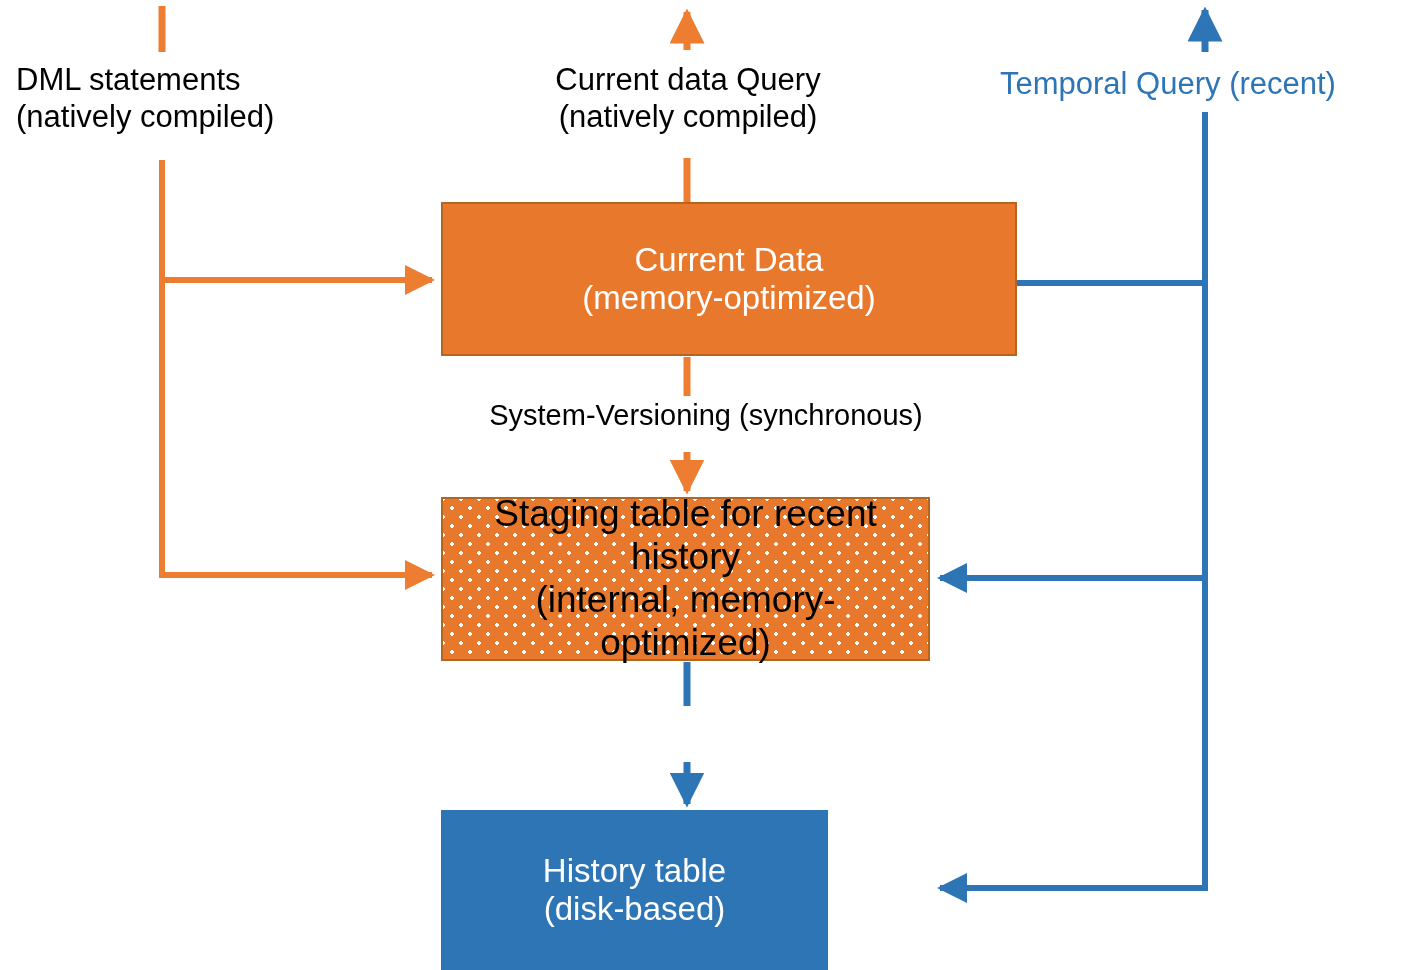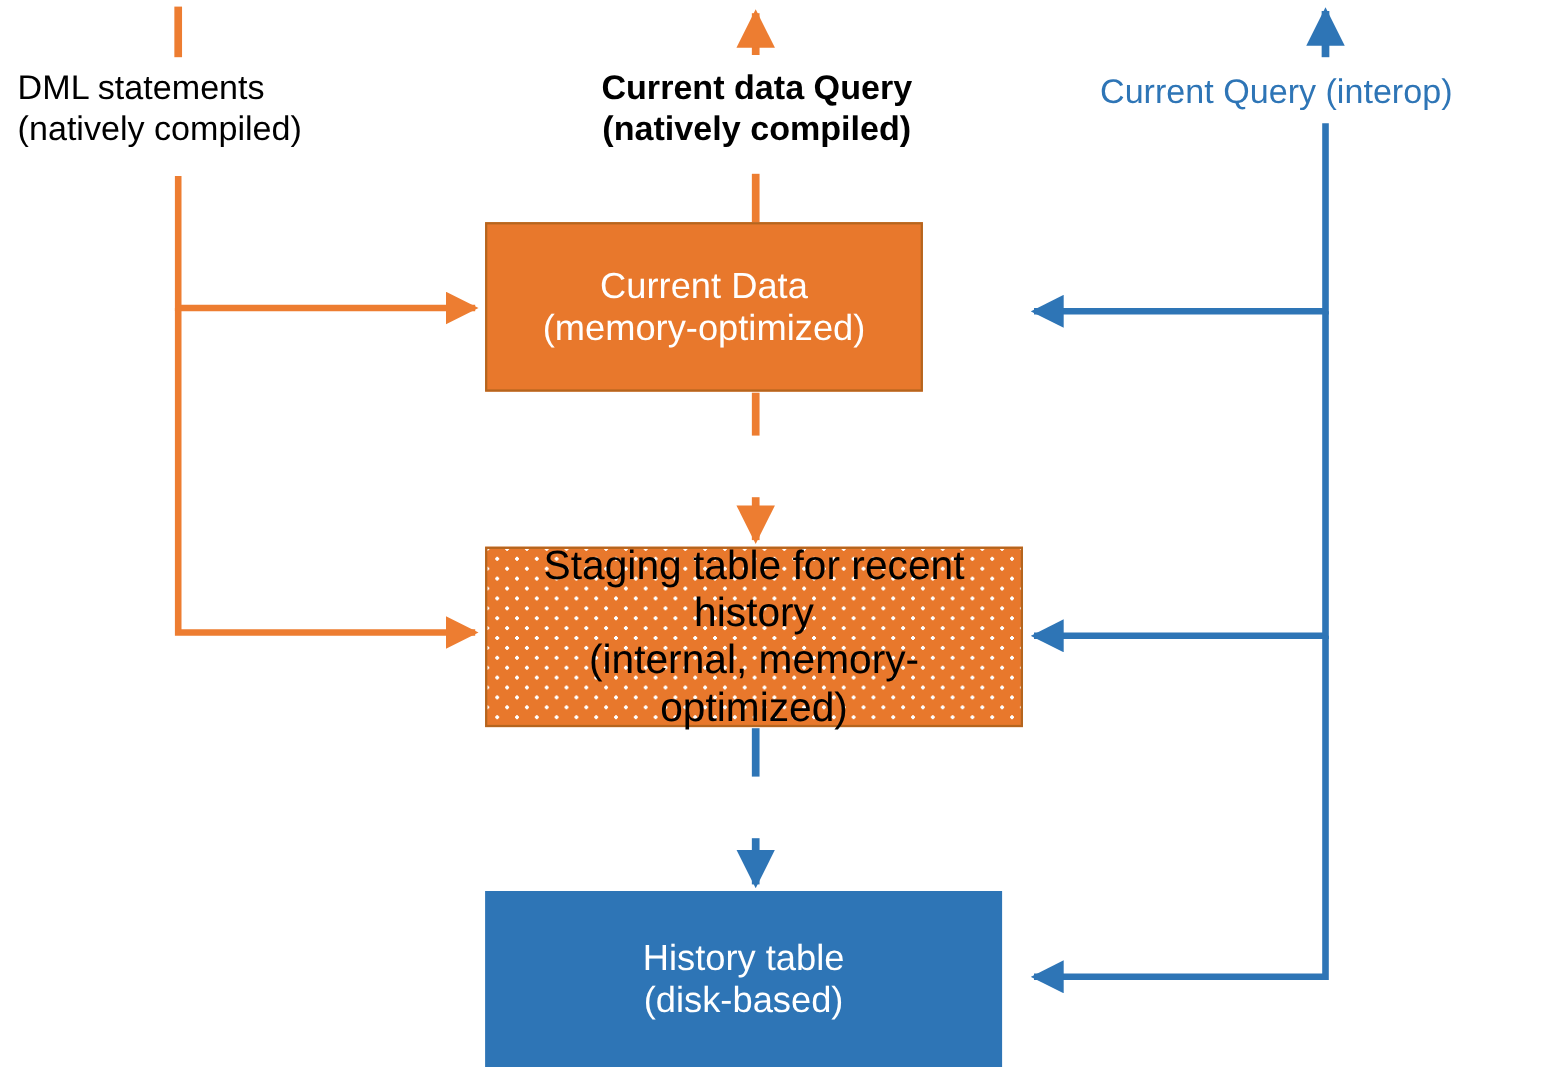--- a/index.html
+++ b/index.html
@@ -39,21 +39,21 @@
   }
   .box .box-text {
     display: block;
     white-space: pre-line;
     padding: 0 10px;
   }
 
   #box-current-data {
     left: 441px;
     top: 202px;
-    width: 398px;
+    width: 576px;
     height: 154px;
     background: #E8782C;
     border: 2px solid #B5651E;
     color: #ffffff;
     font-size: 33px;
   }
 
   #box-staging-table {
     left: 441px;
     top: 497px;
@@ -66,21 +66,21 @@
     background-size: 18px 18px, 18px 18px;
     background-position: 0 0, 9px 9px;
     border: 2px solid #B5651E;
     color: #000000;
     font-size: 37px;
   }
 
   #box-history-table {
     left: 441px;
     top: 810px;
-    width: 470px;
+    width: 387px;
     height: 160px;
     background: #2E75B6;
     border: none;
     color: #ffffff;
     font-size: 33px;
   }
 
   
   .label {
     position: absolute;
@@ -95,21 +95,20 @@
     top: 62px;
     font-size: 31px;
     text-align: left;
   }
   #label-current-query {
     left: 460px;
     top: 62px;
     width: 456px;
     font-size: 31px;
     text-align: center;
-    font-weight: bold;
   }
   #label-temporal-query {
     left: 1000px;
     top: 66px;
     font-size: 31px;
     text-align: left;
   }
   #label-system-versioning {
     left: 441px;
     top: 398px;
@@ -175,22 +174,23 @@
 
     <path d="M 1205 578 L 1205 888 L 940 888" fill="none" stroke="#2E75B6" stroke-width="6" marker-end="url(#arrow-blue-left)"></path>
   </svg>
 
   <div class="label orange" id="label-dml">DML statements
 (natively compiled)</div>
 
   <div class="label orange" id="label-current-query">Current data Query
 (natively compiled)</div>
 
-  <div class="label blue" id="label-temporal-query">Current Query (interop)</div>
-
+  <div class="label blue" id="label-temporal-query">Temporal Query (recent)</div>
+
+  <div class="label orange" id="label-system-versioning">System-Versioning (synchronous)</div>
 
 
   <div class="box" id="box-current-data">
     <span class="box-text">Current Data
 (memory-optimized)</span>
   </div>
 
   <div class="box" id="box-staging-table">
     <span class="box-text">Staging table for recent history
 (internal, memory-optimized)</span>

